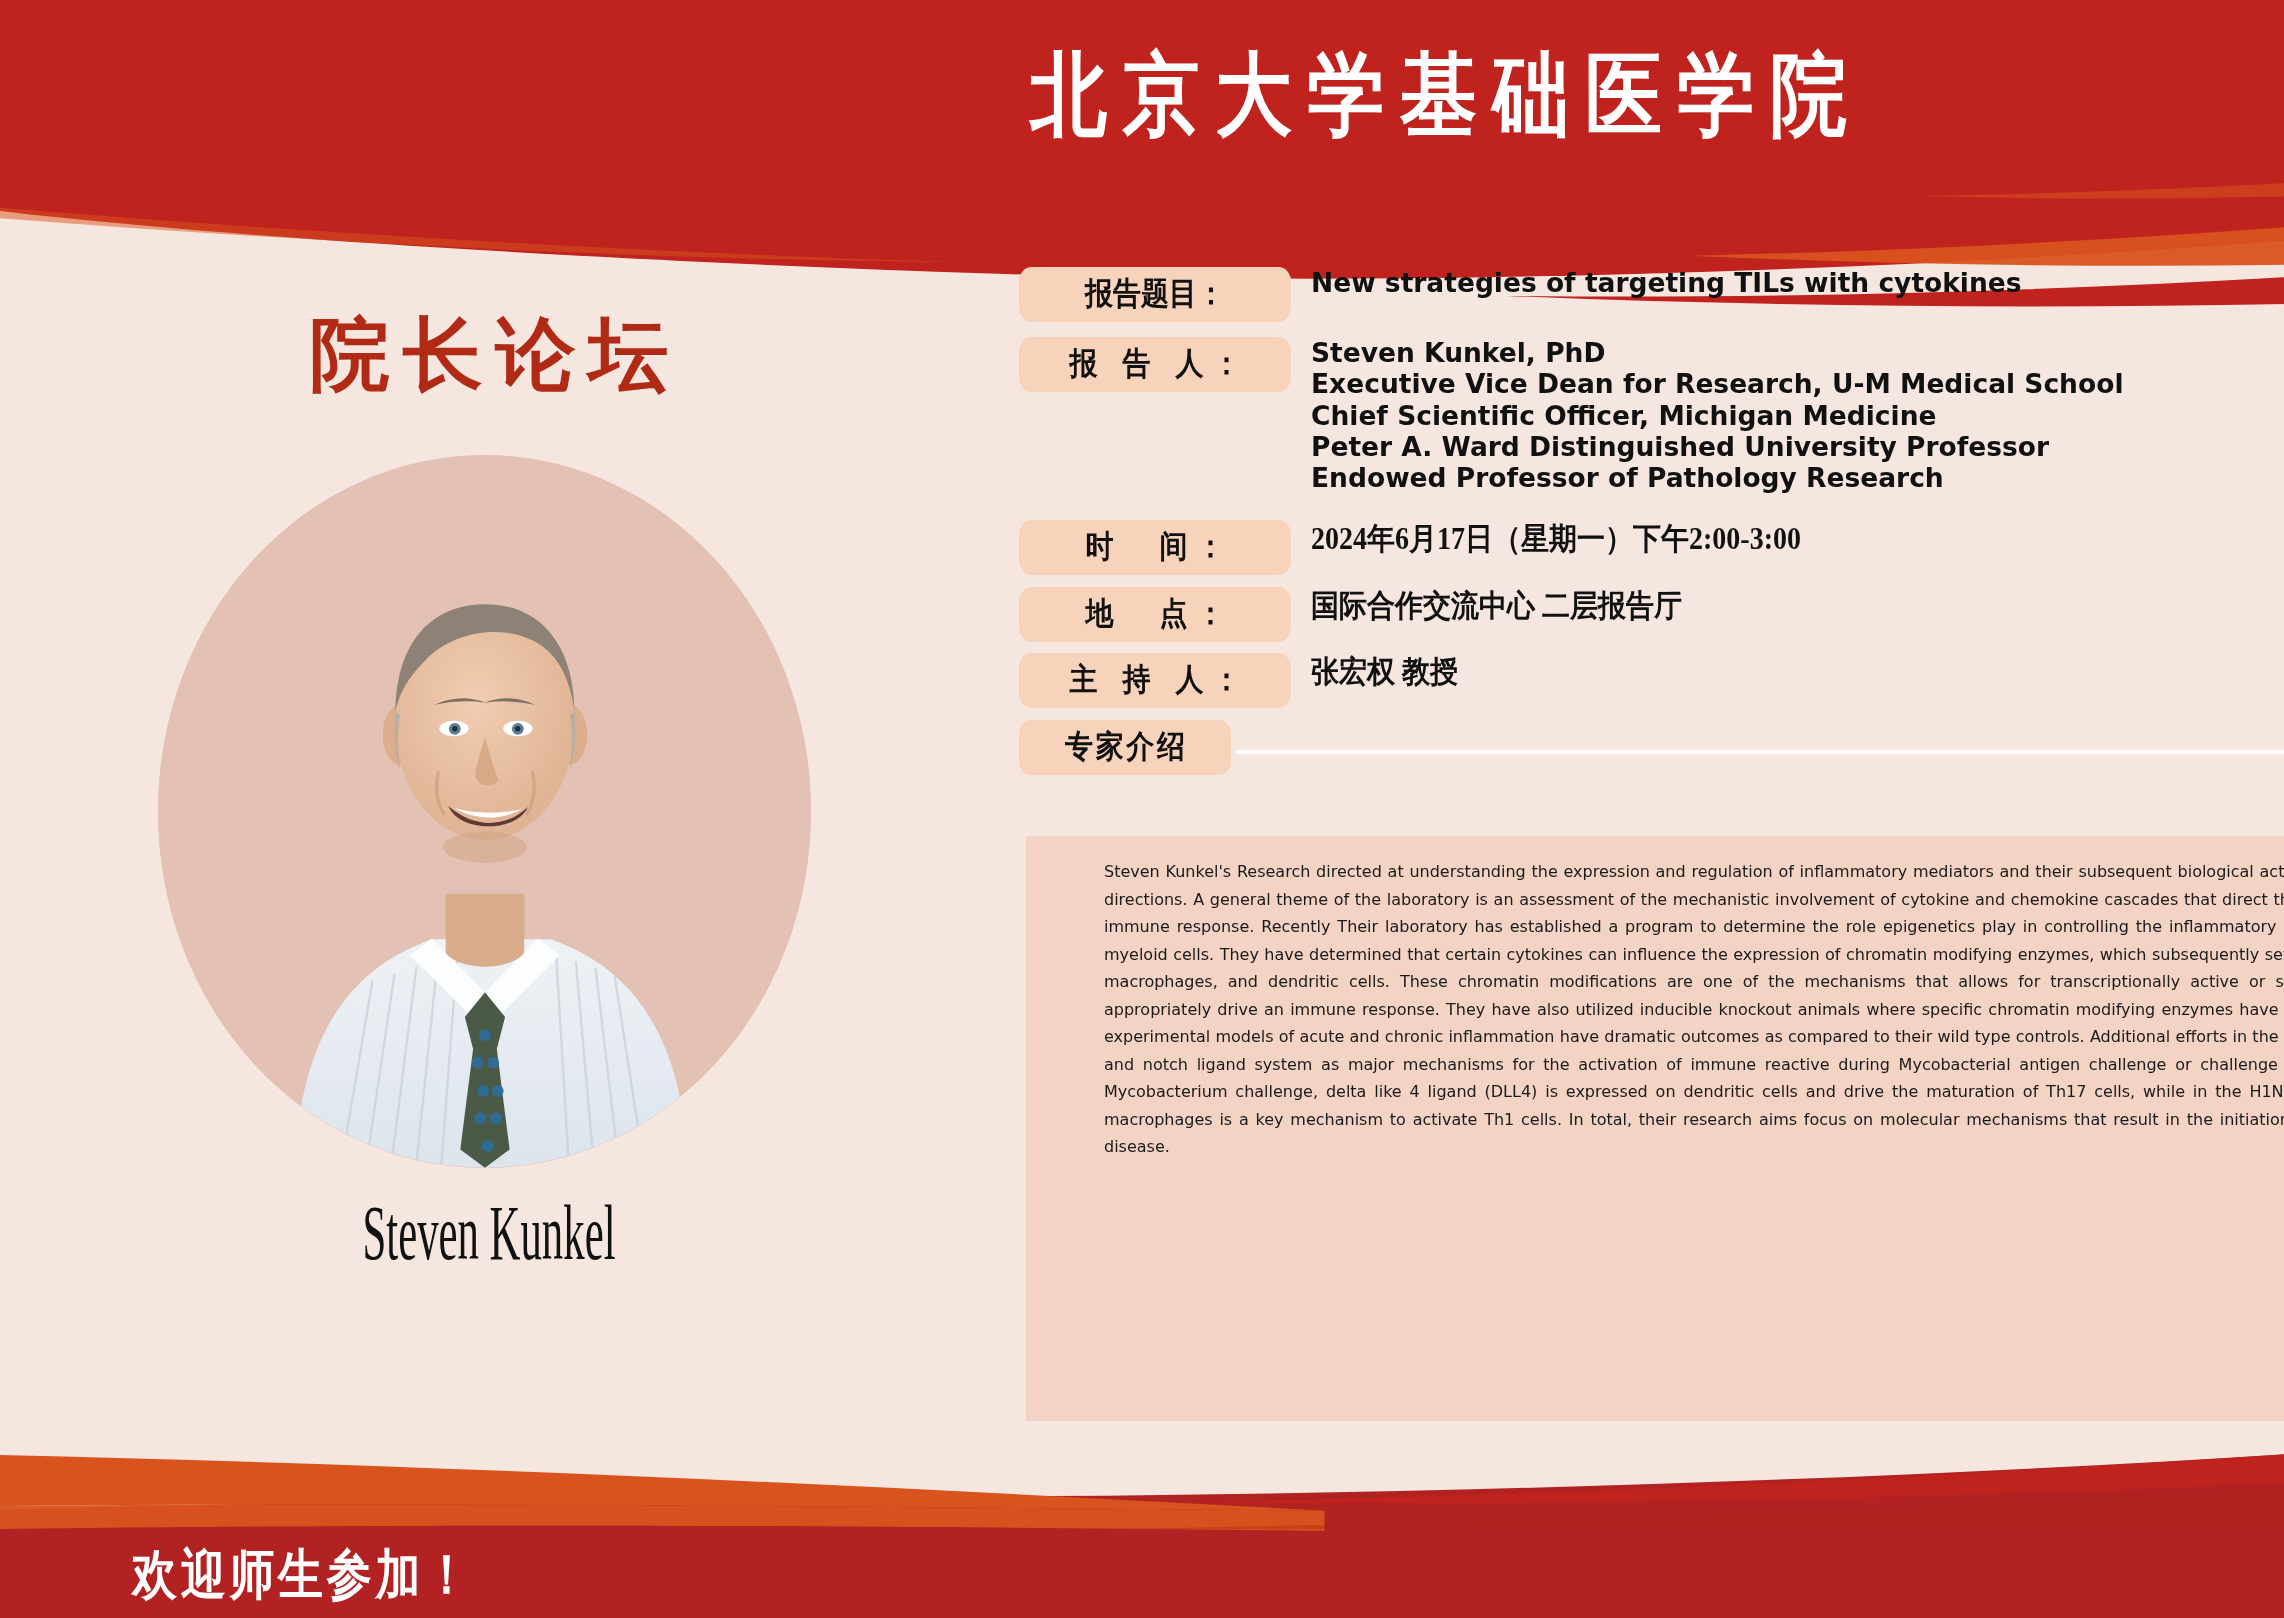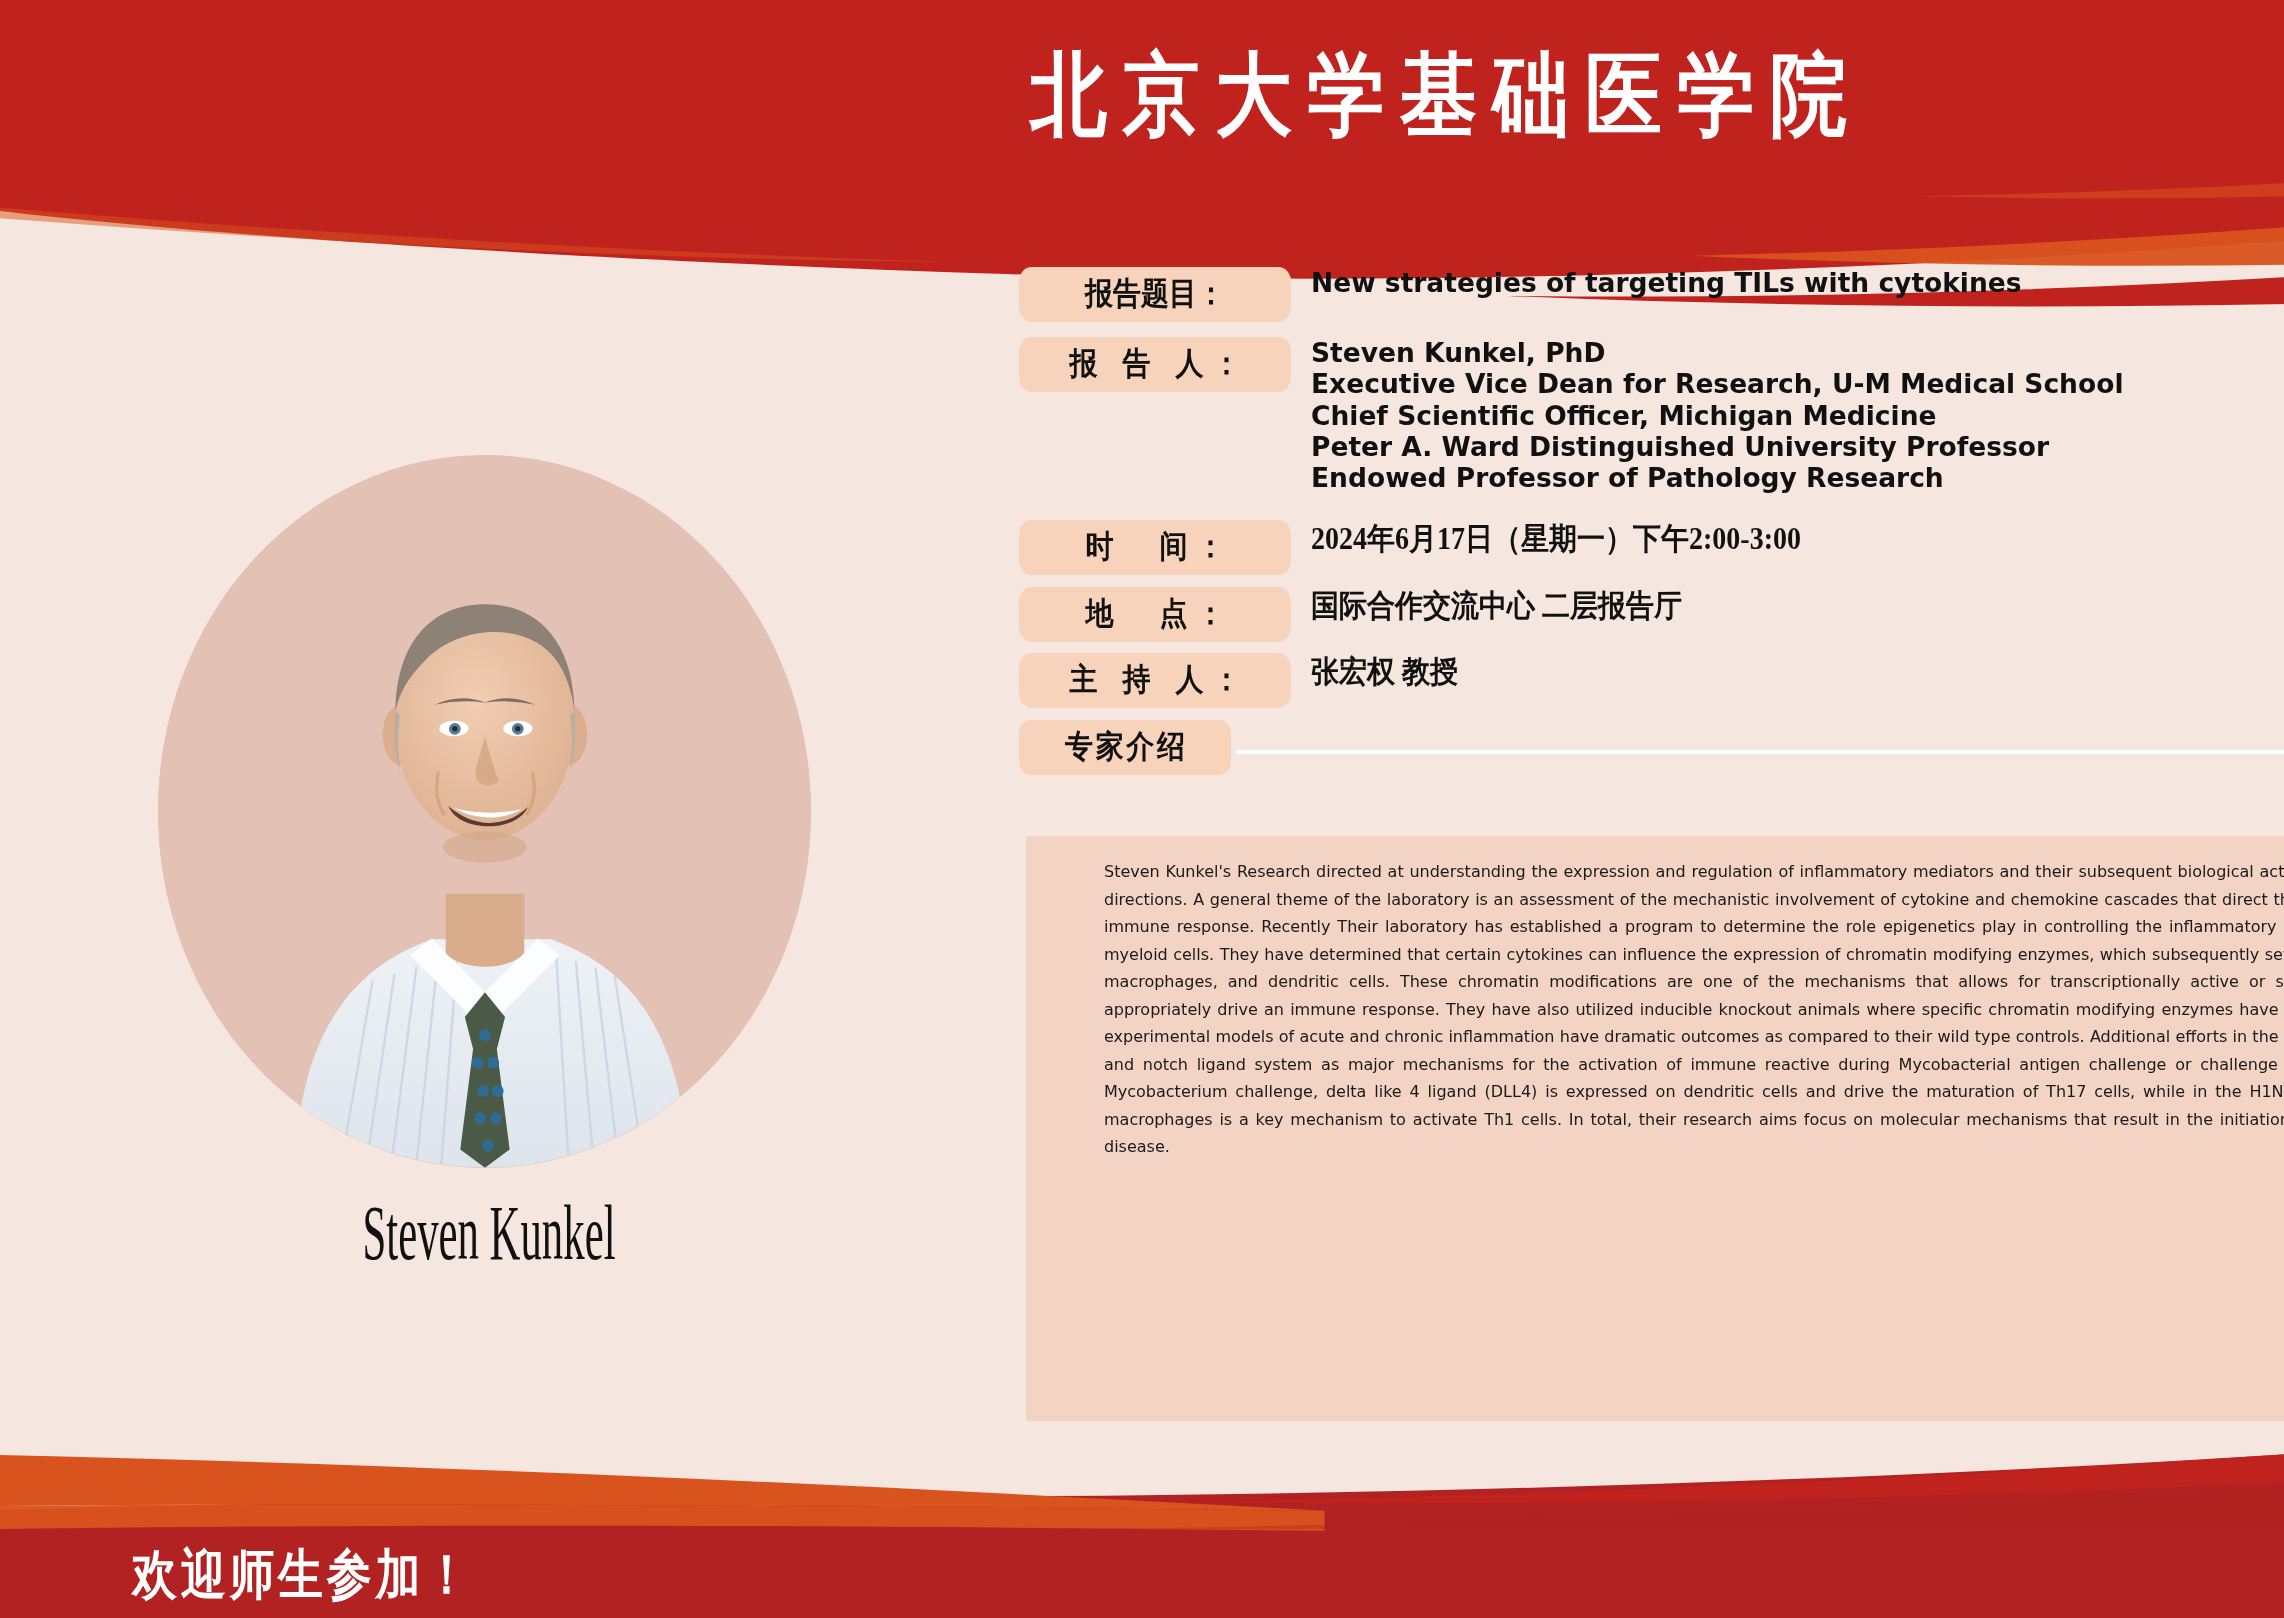--- a/index.html
+++ b/index.html
@@ -186,20 +186,21 @@
 
   <path d="M6299,3160 C5100,3264 3700,3330 2400,3348 L6299,3348 Z" fill="#ab1f1c" opacity="0.35"></path>
 </svg>
 
 <div class="header-zone">
   <div class="header-title">北京大学基础医学院</div>
 </div>
 
 <div class="left-col">
 
+  <div class="forum-title">院长论坛</div>
 
   <div class="portrait-wrap">
     <div class="portrait-oval">
       <svg class="portrait-photo" viewBox="0 0 1430 1560" xmlns="http://www.w3.org/2000/svg">
         <defs>
           <clipPath id="ovclip">
               <ellipse cx="715" cy="780" rx="715" ry="780"></ellipse>
             </clipPath>
           <linearGradient id="shirtG" x1="0" y1="0" x2="0" y2="1">
             <stop offset="0%" stop-color="#eef2f6"></stop>

